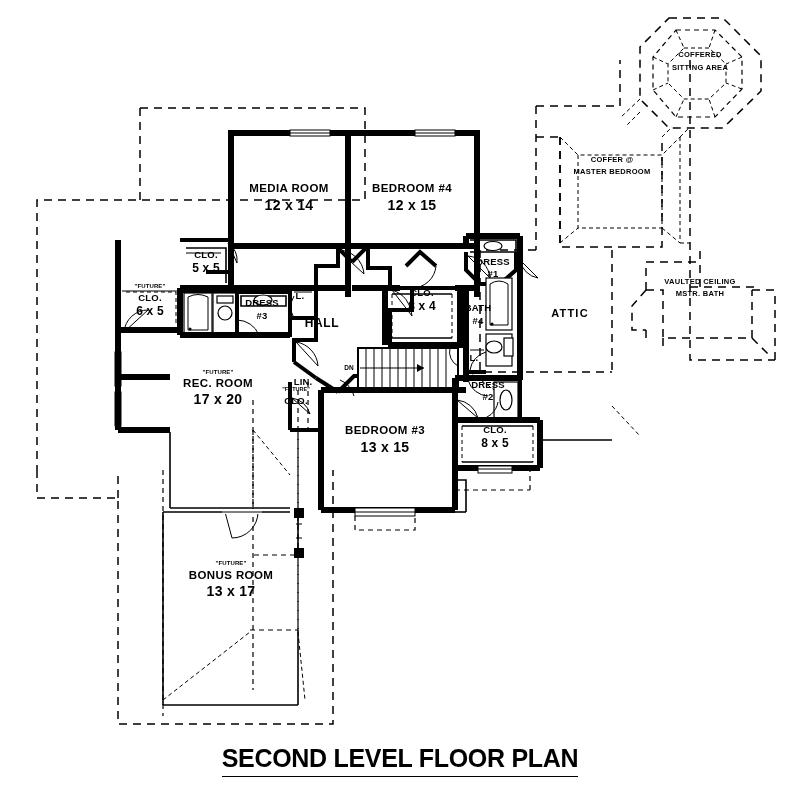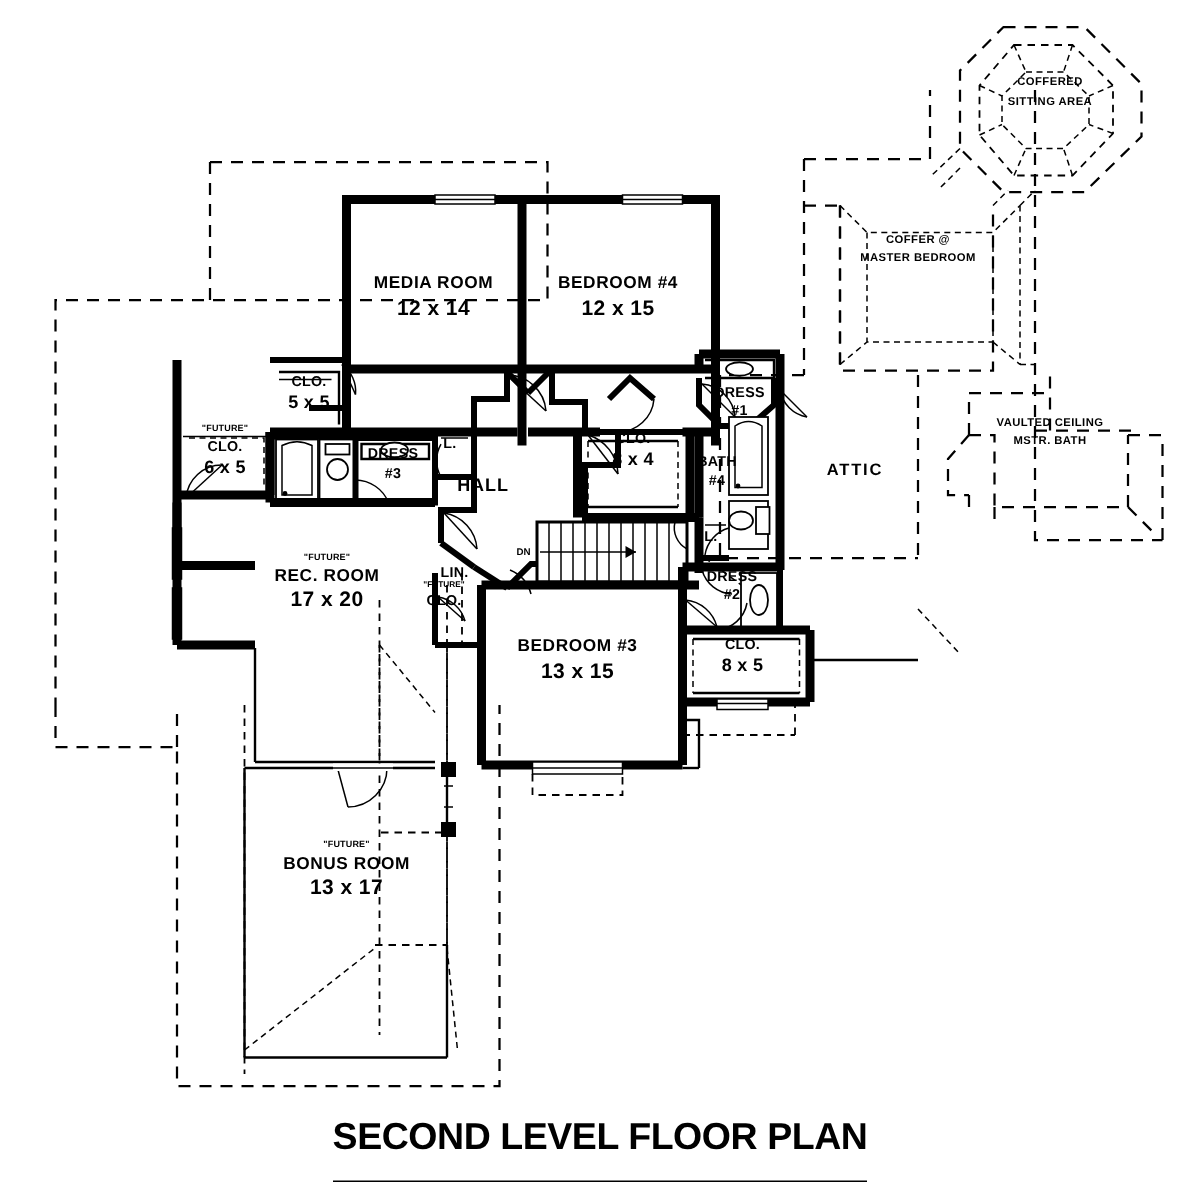--- a/index.html
+++ b/index.html
@@ -36,21 +36,21 @@
     width: 800px;
     text-align: center;
   }
   .plan-title {
     display: inline-block;
     font-family: "Liberation Sans", sans-serif;
     font-weight: bold;
     font-size: 25px;
     letter-spacing: -0.3px;
     color: #000000;
-    padding-bottom: 14px;
+    padding-bottom: 3px;
     border-bottom: 1.5px solid #000000;
     white-space: nowrap;
   }
   
   text {
     font-family: "Liberation Sans", sans-serif;
     fill: #000000;
     font-weight: bold;
     text-anchor: middle;
     dominant-baseline: middle;

